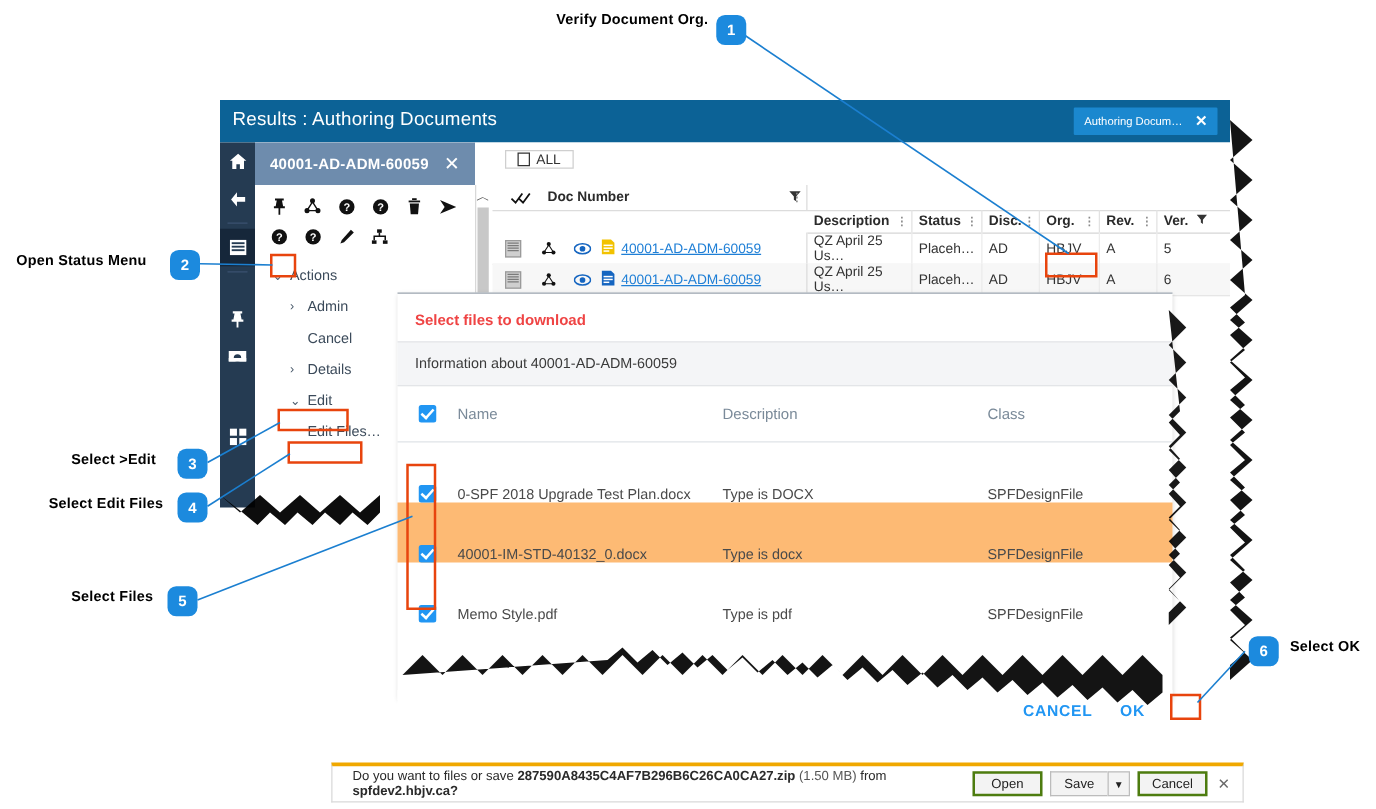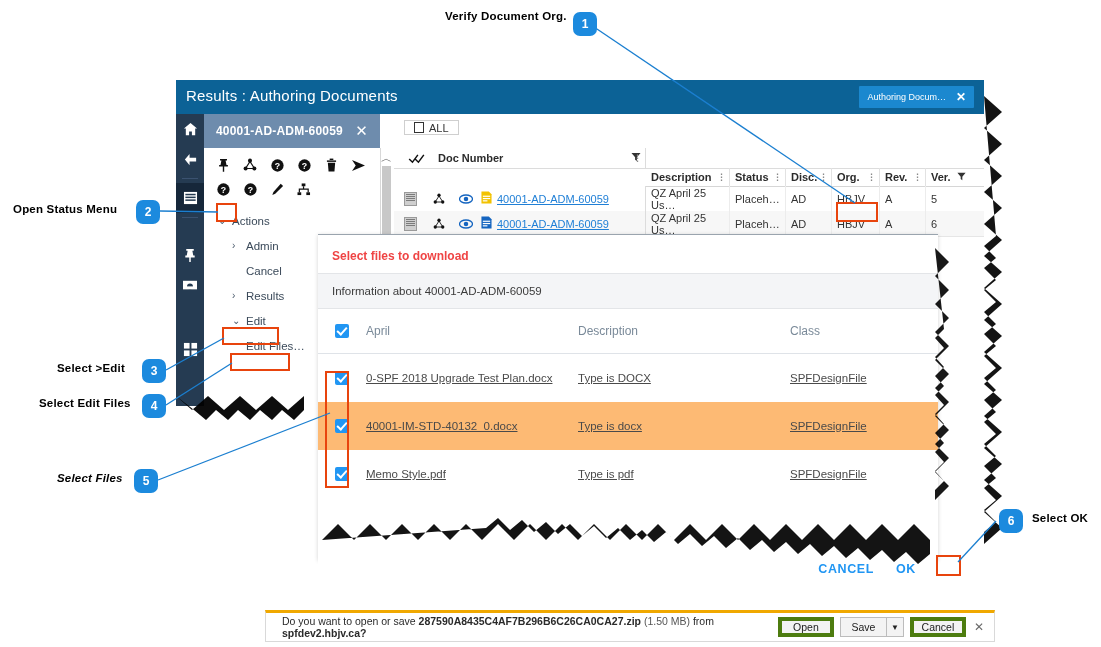--- a/index.html
+++ b/index.html
@@ -127,21 +127,21 @@
   }
   #dl-head{
     height:44px;border-bottom:1px solid #dfe3e8;display:flex;align-items:center;
     font-size:12px;color:#7a8a99;
   }
   .dl-col-chk{width:48px;display:flex;align-items:center;justify-content:center;}
   .dl-col-name{width:212px;}
   .dl-col-desc{width:212px;}
   .dl-col-class{width:148px;}
   .dl-row{
-    height:48px;display:flex;align-items:center;font-size:11.5px;color:#4a4a4a;text-decoration:underline;
+    height:48px;display:flex;align-items:flex-end;font-size:11.5px;color:#4a4a4a;
   }
   .dl-row.alt{background:#fdba74;}
   .chk{
     width:14px;height:14px;background:#2196f3;border-radius:2px;position:relative;
     display:inline-block;
   }
   .chk:after{
     content:"";position:absolute;left:4px;top:1px;width:4px;height:8px;
     border:solid #fff;border-width:0 2px 2px 0;transform:rotate(42deg);
   }
@@ -155,21 +155,21 @@
   
   #ie-bar{
     left:265px;top:610px;width:730px;height:32px;background:#ffffff;
     border:1px solid #d9d9d9;border-top:3px solid #f0a800;
     display:flex;align-items:center;box-sizing:border-box;
   }
   #ie-msg{font-size:10.5px;color:#2a2a2a;padding-left:16px;flex:1;}
   #ie-msg b{font-weight:bold;}
   #ie-msg .dim{color:#555;font-weight:normal;}
   .ie-btn{
-    height:20px;min-width:56px;border:4px solid #4d7c0f;background:#f3f3f3;
+    height:20px;min-width:56px;border:2px solid #4d7c0f;background:#f3f3f3;
     font-size:10.5px;color:#222;display:flex;align-items:center;justify-content:center;
     margin-right:6px;box-sizing:border-box;
   }
   .ie-split{display:flex;margin-right:6px;}
   .ie-split .main{
     height:20px;min-width:46px;border:1px solid #bcbcbc;border-right:none;
     background:#f3f3f3;font-size:10.5px;display:flex;align-items:center;
     justify-content:center;box-sizing:border-box;
   }
   .ie-split .arw{
@@ -332,21 +332,21 @@
   <div class="menu-row lvl2">
     <span class="caret">›</span>
     <span>Admin</span>
   </div>
   <div class="menu-row lvl2">
     <span class="caret"></span>
     <span>Cancel</span>
   </div>
   <div class="menu-row lvl2">
     <span class="caret">›</span>
-    <span>Results</span>
+    <span>Details</span>
   </div>
   <div class="menu-row lvl2">
     <span class="caret">⌄</span>
     <span>Edit</span>
   </div>
   <div class="menu-row lvl3">
     <span>Edit Files…</span>
   </div>
 </div>
 
@@ -491,21 +491,21 @@
 </div>
 
 <div class="abs" id="dl-dialog">
   <div id="dl-title">Select files to download</div>
   <div id="dl-info">Information about 40001-AD-ADM-60059</div>
 
   <div id="dl-head">
     <div class="dl-col-chk">
         <span class="chk"></span>
       </div>
-    <div class="dl-col-name">April</div>
+    <div class="dl-col-name">Name</div>
     <div class="dl-col-desc">Description</div>
     <div class="dl-col-class">Class</div>
   </div>
 
   <div class="dl-row">
     <div class="dl-col-chk">
         <span class="chk"></span>
       </div>
     <div class="dl-col-name">0-SPF 2018 Upgrade Test Plan.docx</div>
     <div class="dl-col-desc">Type is DOCX</div>
@@ -529,21 +529,21 @@
   </div>
 </div>
 
 <div id="dl-actions">
   <span class="dl-btn">CANCEL</span>
   <span class="dl-btn">OK</span>
 </div>
 
 <div class="abs" id="ie-bar">
   <div id="ie-msg">
-    <span>Do you want to open or save </span><b>287590A8435C4AF7B296B6C26CA0CA27.zip</b><span class="dim"> (1.50 MB) </span><span>from </span><b>spfdev2.hbjv.ca?</b>
+    <span>Do you want to files or save </span><b>287590A8435C4AF7B296B6C26CA0CA27.zip</b><span class="dim"> (1.50 MB) </span><span>from </span><b>spfdev2.hbjv.ca?</b>
   </div>
   <div class="ie-btn">Open</div>
   <div class="ie-split">
     <div class="main">Save</div>
     <div class="arw">▼</div>
   </div>
   <div class="ie-btn">Cancel</div>
   <div id="ie-close">✕</div>
 </div>
 
@@ -608,17 +608,17 @@
 
 <div class="ann-label" style="left:13px;top:203px;">Open Status Menu</div>
 <div class="ann-badge" style="left:136px;top:200px;">2</div>
 
 <div class="ann-label" style="left:57px;top:362px;">Select  &gt;Edit</div>
 <div class="ann-badge" style="left:142px;top:359px;">3</div>
 
 <div class="ann-label" style="left:39px;top:397px;">Select Edit Files</div>
 <div class="ann-badge" style="left:142px;top:394px;">4</div>
 
-<div class="ann-label" style="left:57px;top:472px;font-style:italic;">Select Files</div>
+<div class="ann-label" style="left:57px;top:472px;">Select Files</div>
 <div class="ann-badge" style="left:134px;top:469px;">5</div>
 
 <div class="ann-label" style="left:1032px;top:512px;">Select OK</div>
 <div class="ann-badge" style="left:999px;top:509px;">6</div>
 
 </body></html>

